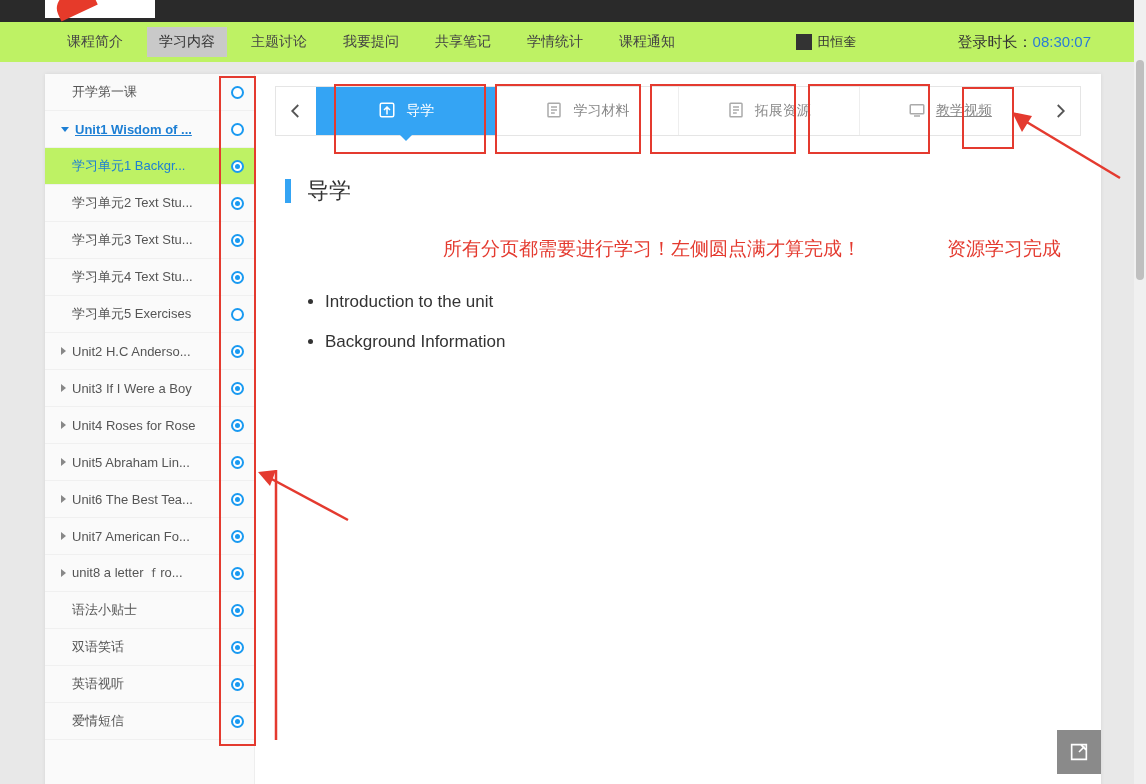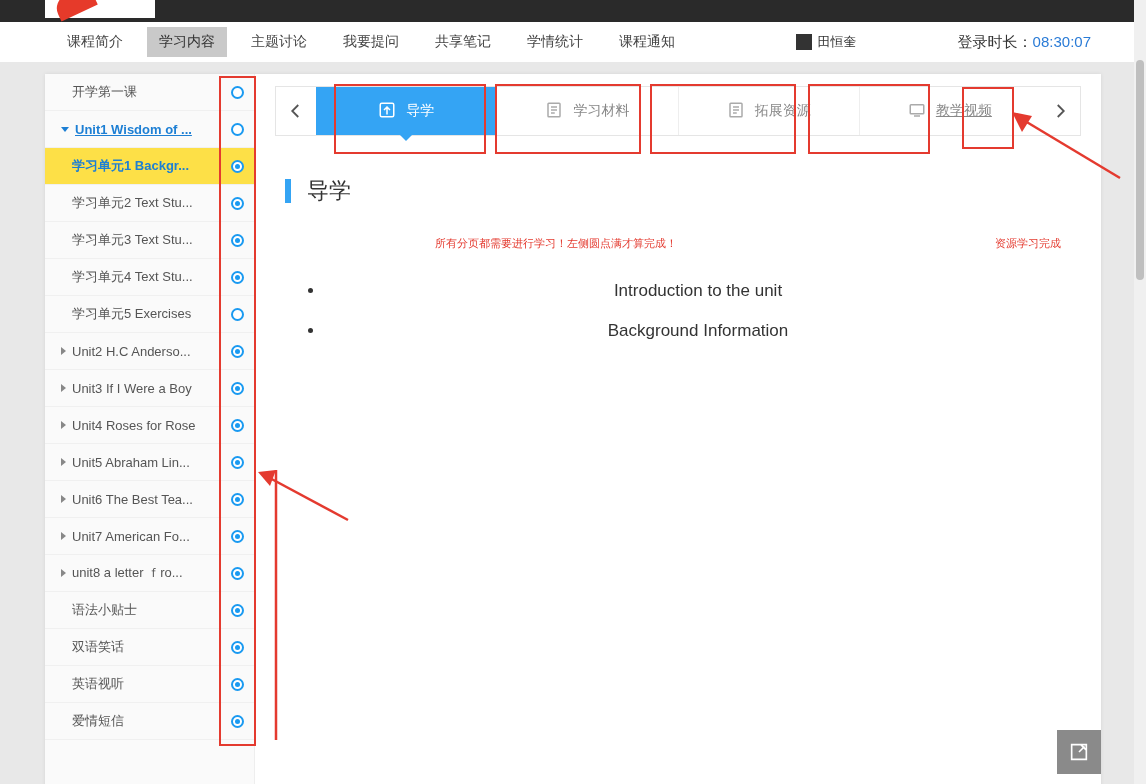--- a/index.html
+++ b/index.html
@@ -2,38 +2,38 @@
 <html><head>
 <meta charset="utf-8">
 <style>
   * { box-sizing: border-box; margin: 0; padding: 0; }
   body { font-family: "Microsoft YaHei", Arial, sans-serif; background: #e8e8e8; width: 1146px; height: 784px; overflow: hidden; position: relative; }
   
   .topbar { background: #2a2a2a; height: 22px; position: relative; }
   .logo { position: absolute; left: 45px; top: -10px; width: 110px; height: 28px; background: #fff; }
   .logo::before { content:''; position:absolute; left:10px; top:2px; width:40px; height:22px; background:#e63a2a; border-radius:14px 14px 0 0; transform:rotate(-25deg); }
   
-  .navbar { background: #ffffff; height: 40px; display: flex; align-items: center; padding: 0 55px; font-size: 14px; color: #444; }
+  .navbar { background: #bef264; height: 40px; display: flex; align-items: center; padding: 0 55px; font-size: 14px; color: #444; }
   .nav-tab { padding: 6px 12px; margin-right: 12px; cursor: pointer; }
   .nav-tab.active { background: #c9c9c9; color: #333; }
   .nav-spacer { flex: 1; }
   .user-area { display: flex; align-items: center; font-size: 13px; color: #333; }
   .avatar { width: 16px; height: 16px; background: #333; margin-right: 6px; display:inline-block; }
   .login-time-wrap { margin-left: 101px; font-size: 15px; color:#333;text-align:center;}
   .login-time-val { color: #2a7bd6; }
   
   .main { display: flex; background: #fff; margin: 12px 45px 0 45px; height: 720px; box-shadow: 0 0 4px rgba(0,0,0,.08);}
   
   .sidebar { width: 210px; background: #fafafa; border-right: 1px solid #eee; overflow-y: auto; }
   .side-item { display:flex; align-items:center; height:37px; padding:0 10px 0 16px; font-size:13px; color:#555; border-bottom:1px solid #f0f0f0; cursor:pointer; white-space:nowrap; overflow:hidden; text-overflow:ellipsis; position:relative;}
   .side-item .txt { flex:1; overflow:hidden; text-overflow:ellipsis; }
   .side-item .dot { width:13px; height:13px; border:2px solid #1a9af1; border-radius:50%; background:#fff; position:relative; flex-shrink:0; margin-left:4px;}
   .side-item .dot.filled::after { content:''; position:absolute; left:2px; top:2px; width:5px; height:5px; background:#1a9af1; border-radius:50%; }
   .side-item.expanded { color:#1d7fd4; font-weight:bold;text-decoration:underline; }
-  .side-item.selected { color:#1d7fd4; background:#fde047; font-weight:bold;}
+  .side-item.selected { color:#1d7fd4; background:#bef264; font-weight:normal;}
   .side-item .caret { display:inline-block; width:0; height:0; margin-right:6px; }
   .caret.right { border-top:4px solid transparent; border-bottom:4px solid transparent; border-left:5px solid #888;}
   .caret.down { border-left:4px solid transparent; border-right:4px solid transparent; border-top:5px solid #1d7fd4;}
   .side-item.indent { padding-left:16px; }
   .side-item.noarrow .caret { visibility:hidden; }
   
   .content { flex:1; padding: 12px 20px 20px 20px; background:#fff; position:relative;}
   
   .tabstrip { display:flex; align-items:center; border:1px solid #e5e5e5; height:50px; background:#fff;}
   .ts-nav { width:40px; height:100%; display:flex; align-items:center; justify-content:center; cursor:pointer; color:#666; font-size:22px;}
@@ -42,23 +42,23 @@
   .ts-tab:last-child{border-right:none;text-decoration:underline;}
   .ts-tab.active { background:#34a4f4; color:#fff; }
   .ts-tab.active::after { content:''; position:absolute; bottom:-6px; left:50%; margin-left:-6px; border-left:6px solid transparent; border-right:6px solid transparent; border-top:6px solid #34a4f4;}
   .ts-icon { width:18px; height:18px; }
   
   .section { padding: 40px 10px 10px 10px; }
   .sec-title { display:flex; align-items:center; font-size:22px; color:#333; margin-bottom:30px;}
   .sec-title::before { content:''; width:6px; height:24px; background:#34a4f4; margin-right:16px;}
   
   .red-note { display:flex; justify-content:space-between; padding:0 10px 30px 150px; }
-  .red-note span { color:#e43a2f; font-size:11px; }
-  
-  .bullets { padding-left: 40px; text-align: center; }
+  .red-note span { color:#e43a2f; font-size:19px;margin-left:8px; }
+  
+  .bullets { padding-left: 40px; }
   .bullets li { font-size:17px; color:#333; margin-bottom:20px; list-style:disc; }
   
   .redbox { position:absolute; border:2px solid #e43a2f; pointer-events:none; }
   .arrow-svg { position:absolute; pointer-events:none; }
   
   .fab { position:absolute; right:45px; bottom:10px; width:44px; height:44px; background:#8a8a8a; display:flex; align-items:center; justify-content:center; cursor:pointer;}
   .fab svg { width:22px; height:22px; }
   
   .scroll-right { position:absolute; right:0; top:0; width:12px; height:100%; background:#f0f0f0;}
   .scroll-thumb { position:absolute; left:2px; top:60px; width:8px; height:220px; background:#bfbfbf; border-radius:4px;}

